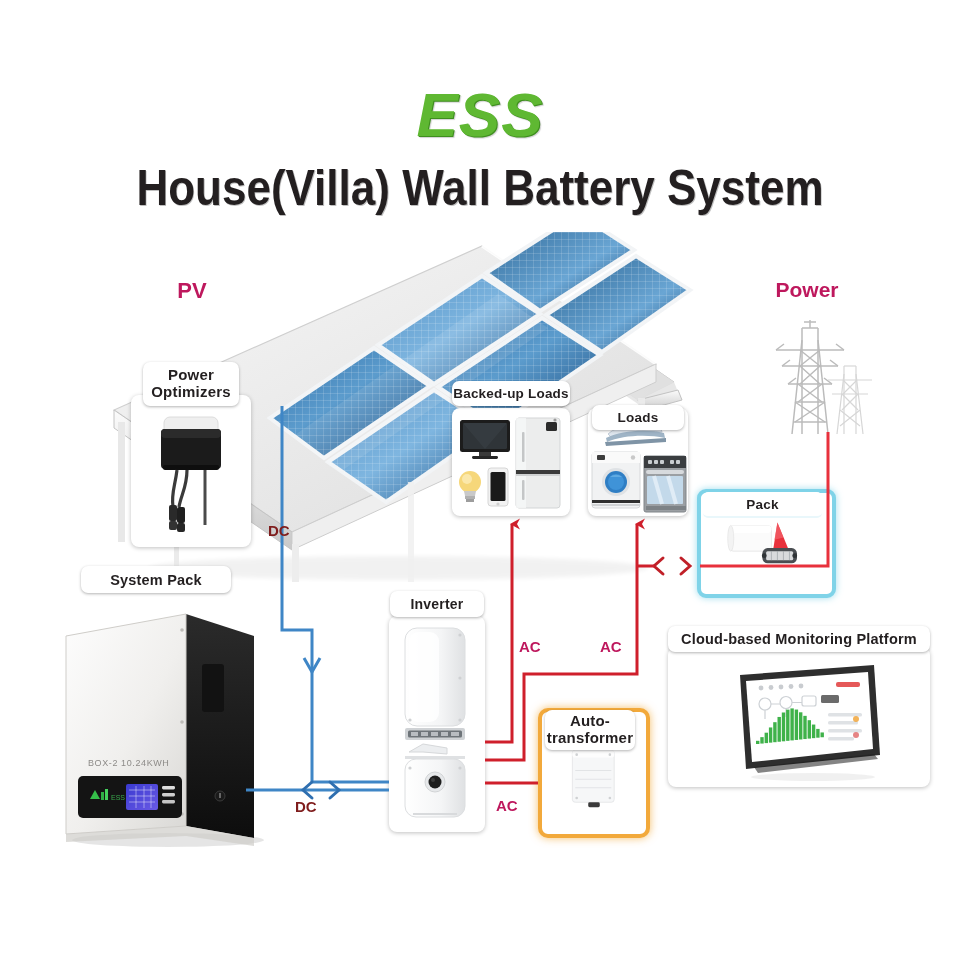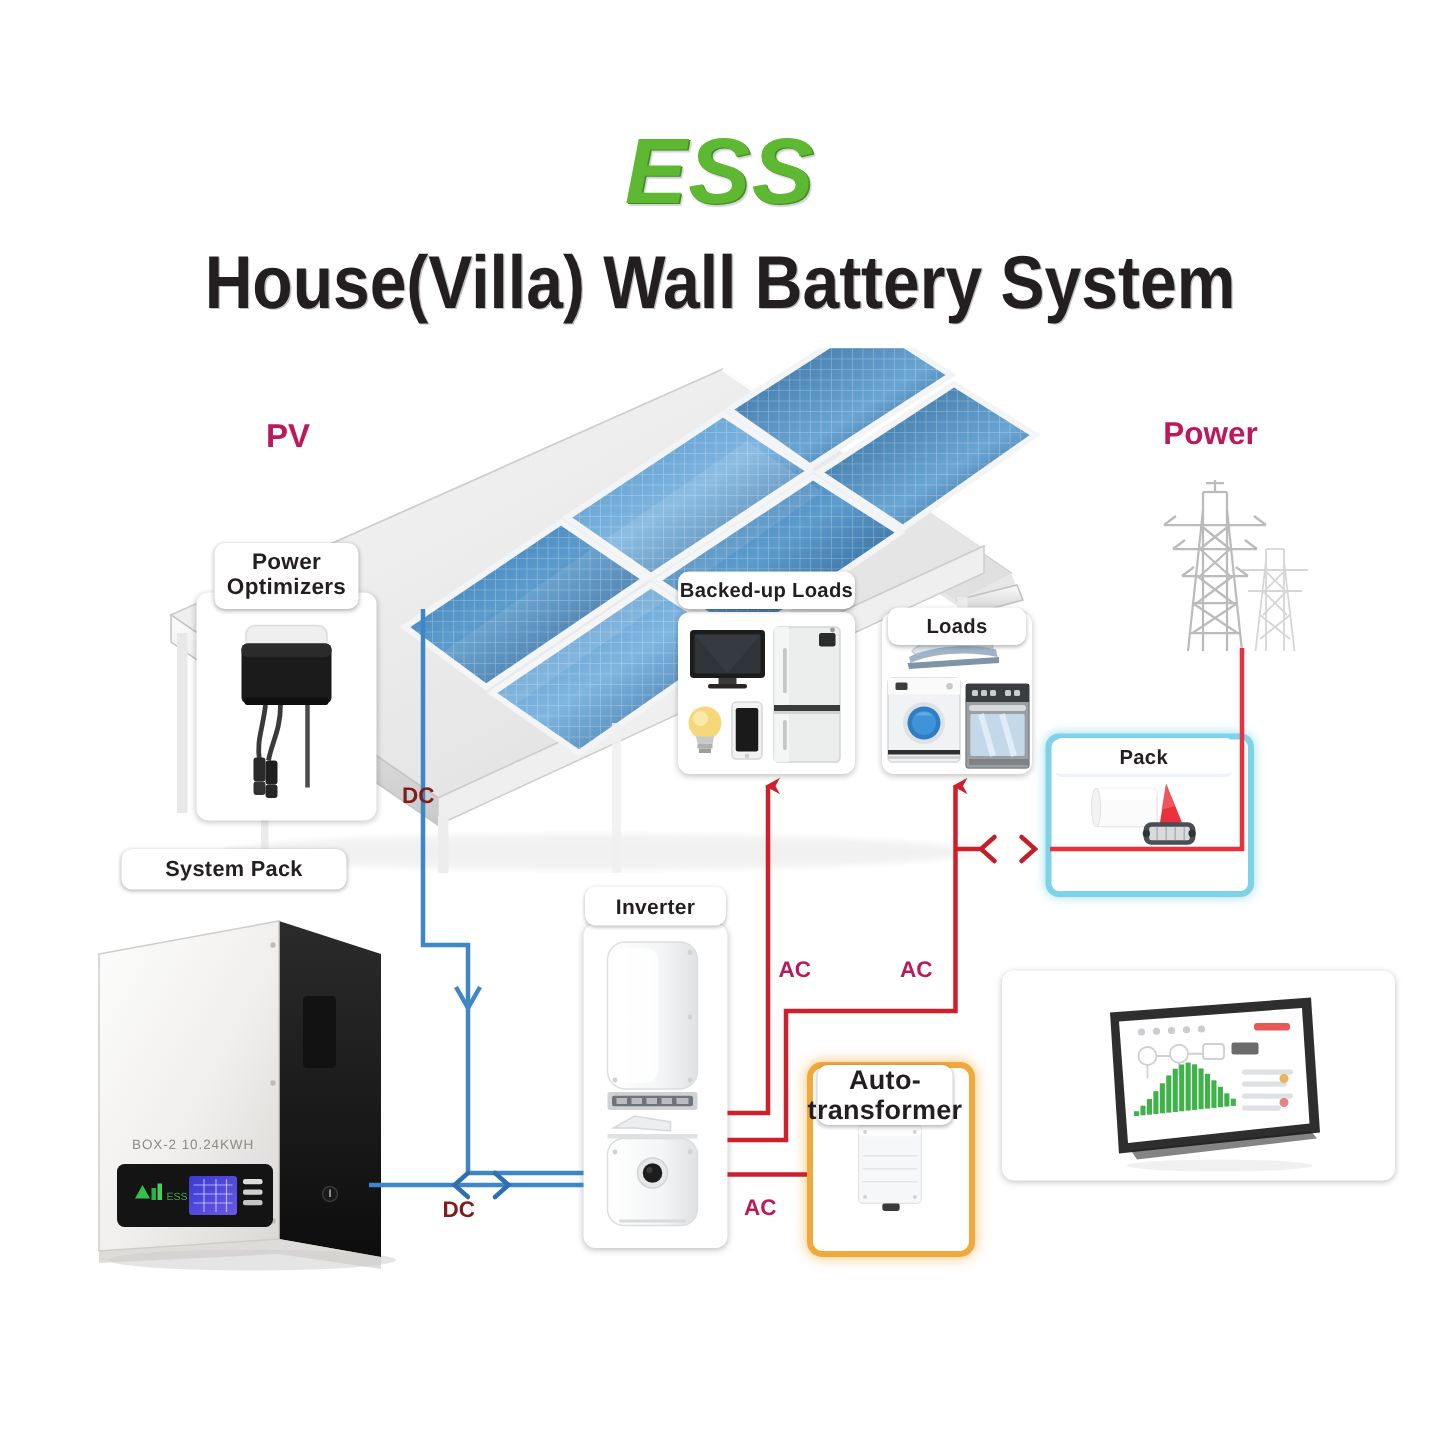--- a/index.html
+++ b/index.html
@@ -425,21 +425,21 @@
         <path d="M26 34 H76 M26 46 H76 M26 58 H76"></path>
       </g>
       <circle cx="28" cy="12" r="1.8" fill="#cfd1d3"></circle>
       <circle cx="74" cy="12" r="1.8" fill="#cfd1d3"></circle>
       <circle cx="28" cy="72" r="1.8" fill="#cfd1d3"></circle>
       <circle cx="74" cy="72" r="1.8" fill="#cfd1d3"></circle>
 
       <rect x="44" y="78" width="16" height="7" rx="2" fill="#3a3a3a"></rect>
     </svg>
   </div>
-  <div class="label-card" style="left:545px;top:710px;width:90px;height:40px;font-size:18px;line-height:1.12;flex-direction:column;">
+  <div class="label-card" style="left:545px;top:710px;width:90px;height:40px;font-size:15px;line-height:1.12;flex-direction:column;">
     <span>Auto-</span>
     <span>transformer</span>
   </div>
 
   <div class="panel-box" style="left:668px;top:647px;width:262px;height:140px;">
     <svg viewBox="0 0 262 140" style="width:100%;height:100%;">
 
       <polygon points="72,28 206,18 212,108 78,122" fill="#2e2e2e"></polygon>
       <polygon points="78,34 200,25 205,102 84,115" fill="#ffffff"></polygon>
 
@@ -486,20 +486,21 @@
         <rect x="160" y="82" width="34" height="3.5" rx="1.6"></rect>
         <rect x="160" y="90" width="26" height="3.5" rx="1.6"></rect>
       </g>
       <circle cx="188" cy="72" r="3" fill="#f0a030" opacity=".8"></circle>
       <circle cx="188" cy="88" r="3" fill="#e06565" opacity=".8"></circle>
 
       <polygon points="86,120 206,107 210,112 90,126" fill="#1f1f1f" opacity=".55"></polygon>
       <ellipse cx="145" cy="130" rx="62" ry="4" fill="#000" opacity=".06"></ellipse>
     </svg>
   </div>
+  <div class="label-card" style="left:668px;top:626px;width:262px;height:26px;font-size:14.5px;">Cloud-based Monitoring Platform</div>
 
   <svg id="wires" viewBox="0 0 960 960">
     <defs>
       <marker id="dcArrowDown" markerWidth="10" markerHeight="10" refX="5" refY="8" orient="auto" markerUnits="userSpaceOnUse">
         <path d="M1 1 L5 8 L9 1" fill="none" stroke="#3f86c6" stroke-width="2.2"></path>
       </marker>
       <marker id="acArrowUp" markerWidth="13" markerHeight="13" refX="6.5" refY="3" orient="auto" markerUnits="userSpaceOnUse">
         <path d="M6.5 1 L12 11 L6.5 8 L1 11 Z" fill="#cf1f2b"></path>
       </marker>
       <marker id="acArrowLeft" markerWidth="12" markerHeight="12" refX="3" refY="6" orient="auto" markerUnits="userSpaceOnUse">

